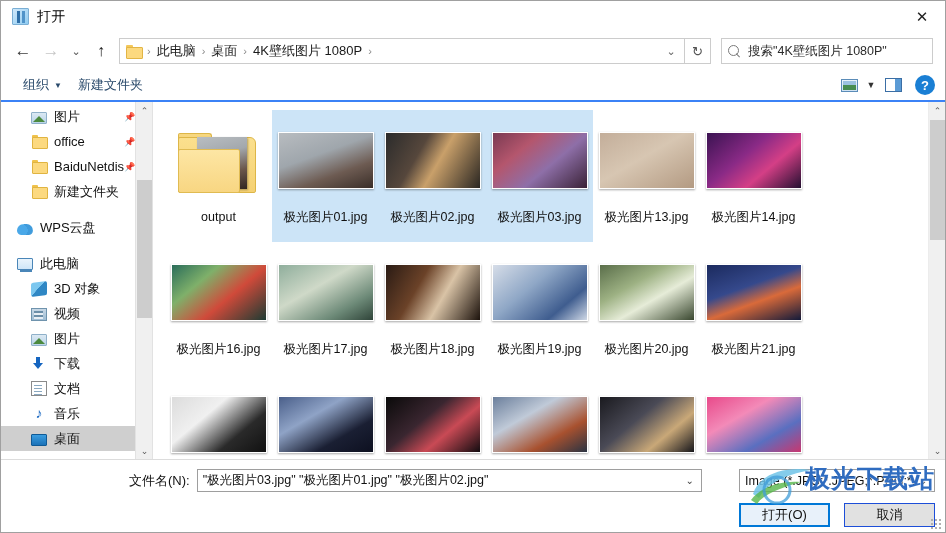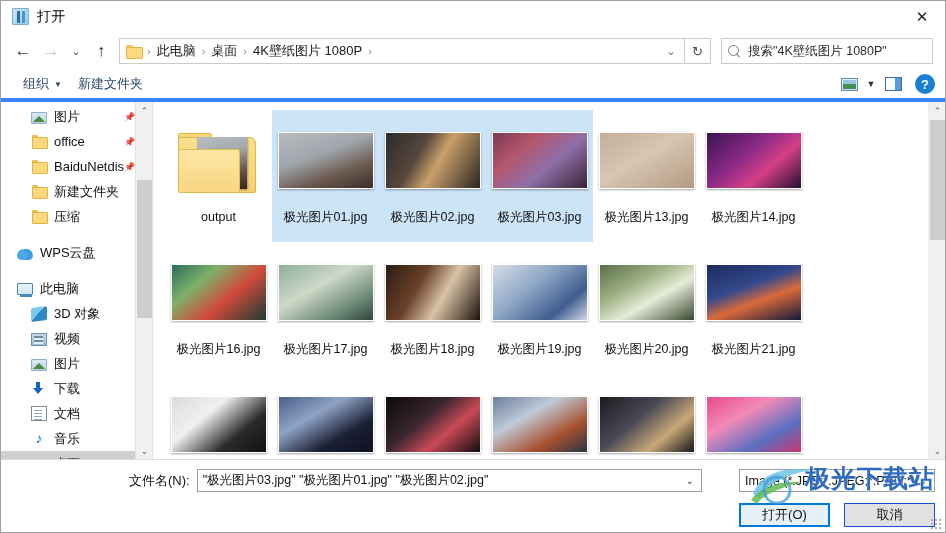--- a/index.html
+++ b/index.html
@@ -114,21 +114,21 @@
     content:""; position:absolute; left:8px; top:8px; width:5px; height:1.4px;
     background:#7a7a7a; transform: rotate(45deg); transform-origin: left center;
   }
   .search-ph { font-size: 12.5px; color: #2b2b2b; white-space: nowrap; overflow: hidden; }
 
   
   .cmdbar {
     height: 32px; flex: 0 0 32px;
     display: flex; align-items: center;
     padding: 0 10px 0 14px;
-    border-bottom: 4px solid #3b82f6;
+    border-bottom: 2px solid #3b82f6;
     background:#fff;
   }
   .cmd {
     font-size: 13px; color: #2a4a6b; cursor: default;
     display:flex; align-items:center; gap:5px; padding: 3px 8px;
   }
   .cmd .caret { font-size: 8px; color:#2a4a6b; }
   .cmdbar .spacer { flex: 1 1 auto; }
   .viewbtn {
     display:flex; align-items:center; justify-content:center;
@@ -487,24 +487,20 @@
           </div>
           <div class="nav-item indent2">
             <span class="ic ic-folder"></span>
             <span class="nav-label">BaiduNetdis</span>
             <span class="pin" style="font-size: 9px;">📌</span>
           </div>
           <div class="nav-item indent2">
             <span class="ic ic-folder"></span>
             <span class="nav-label">新建文件夹</span>
           </div>
-          <div class="nav-item indent2">
-            <span class="ic ic-folder"></span>
-            <span class="nav-label">压缩</span>
-          </div>
           <div class="nav-gap"></div>
           <div class="nav-item root">
             <span class="ic ic-cloud"></span>
             <span class="nav-label">WPS云盘</span>
           </div>
           <div class="nav-gap"></div>
           <div class="nav-item root">
             <span class="ic ic-pc"></span>
             <span class="nav-label">此电脑</span>
           </div>

